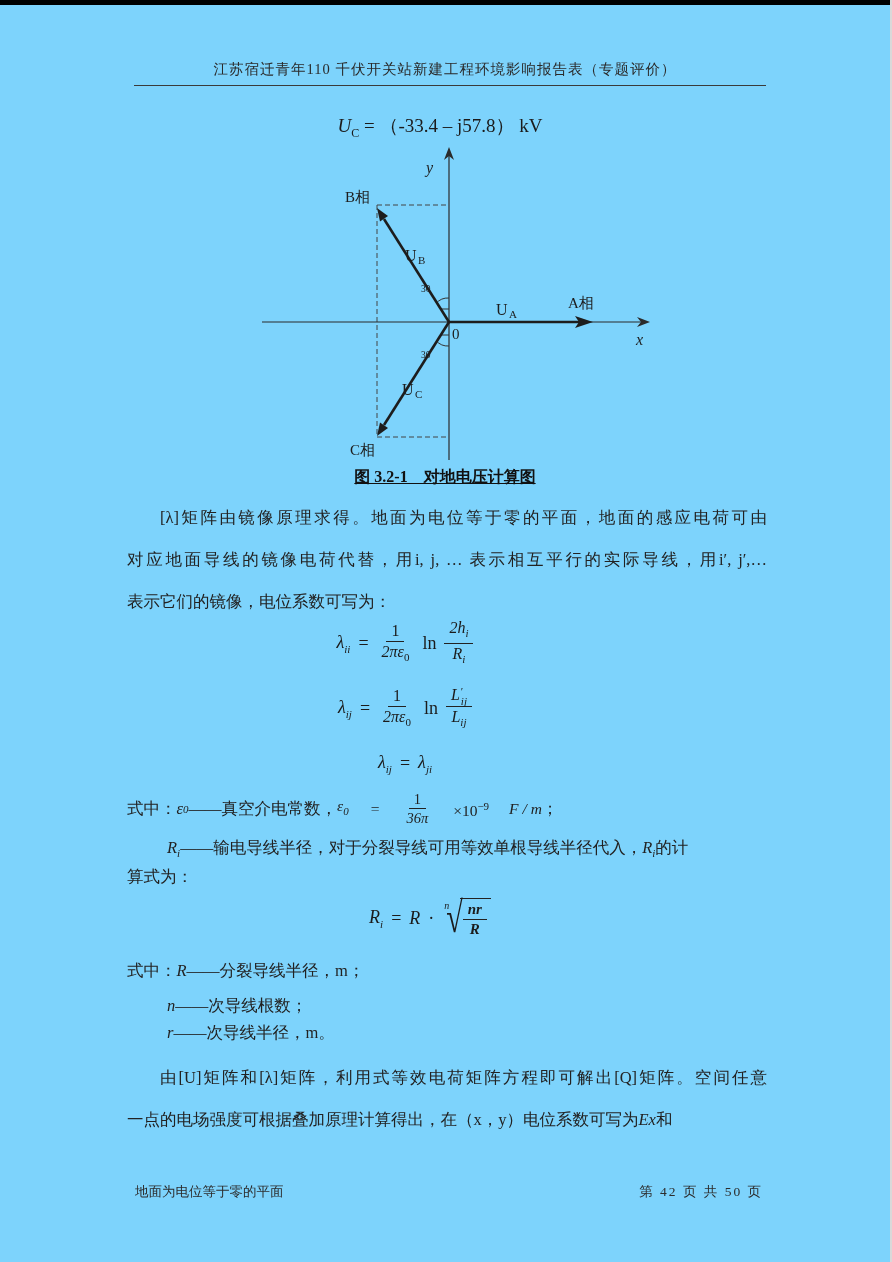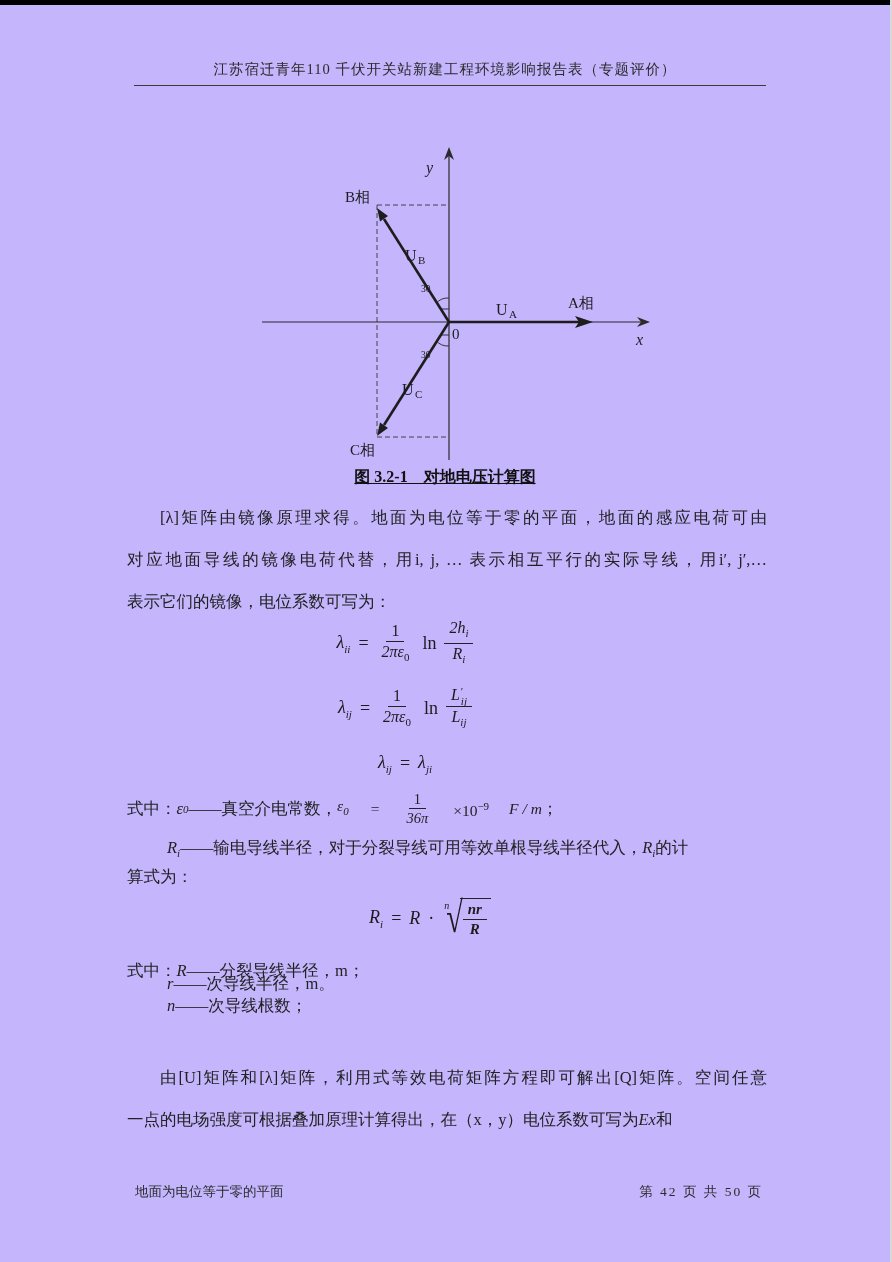--- a/index.html
+++ b/index.html
@@ -1,16 +1,16 @@
 <!DOCTYPE html>
 <html><head>
 <meta charset="utf-8">
 <style>
   html,body{margin:0;padding:0;background:#ffffff;}
-  .page{position:relative;width:892px;height:1262px;background:#c4b5fd;overflow:hidden;
+  .page{position:relative;width:892px;height:1262px;background:#7dd3fc;overflow:hidden;
         font-family:"Liberation Serif","DejaVu Serif",serif;color:#1b1b1b;
         border-right:2px solid #d9d9d9;box-sizing:border-box;}
   .top-bar{position:absolute;top:0;left:0;width:100%;height:5px;background:#000;}
   .header-title{position:absolute;top:60px;left:0;right:0;text-align:center;
         font-size:14.5px;letter-spacing:1px;color:#2a2a2a;}
   .header-rule{position:absolute;top:85px;left:134px;width:632px;border-top:1.6px solid #3a3a3a;}
   .uc-formula{position:absolute;top:113px;left:0;right:10px;text-align:center;font-size:19px;}
   .uc-formula i{font-style:italic;}
   .uc-formula sub{font-size:12px;}
   .diagram{position:absolute;top:145px;left:0;width:892px;height:320px;}
@@ -52,20 +52,23 @@
 </style>
 </head>
 <body>
 
 <div class="page">
   <div class="top-bar"></div>
 
   <div class="header-title">江苏宿迁青年110 千伏开关站新建工程环境影响报告表（专题评价）</div>
   <div class="header-rule"></div>
 
+  <div class="uc-formula">
+    <i>U</i><sub>C</sub><span> = （-33.4 – j57.8） kV</span>
+  </div>
 
   <div class="diagram">
     <svg width="892" height="320" viewBox="0 0 892 320">
 
       <line x1="377" y1="60" x2="449" y2="60" stroke="#444" stroke-width="1" stroke-dasharray="5 3"></line>
       <line x1="377" y1="60" x2="377" y2="292" stroke="#444" stroke-width="1" stroke-dasharray="5 3"></line>
       <line x1="377" y1="292" x2="449" y2="292" stroke="#444" stroke-width="1" stroke-dasharray="5 3"></line>
 
       <line x1="262" y1="177" x2="641" y2="177" stroke="#2b2b2b" stroke-width="1.2"></line>
       <polygon points="650,177 637,172 641,177 637,182" fill="#2b2b2b"></polygon>
@@ -185,21 +188,21 @@
       </span>
     </span>
   </div>
 
   <div class="where-line body-text" style="top:960px;">
     <span>式中：</span><span class="mi">R</span><span>——分裂导线半径，m；</span>
   </div>
   <div class="where-line body-text hang" style="top:995px;">
     <span class="mi">n</span><span>——次导线根数；</span>
   </div>
-  <div class="where-line body-text hang" style="top:973px;">
+  <div class="where-line body-text hang" style="top:1022px;">
     <span class="mi">r</span><span>——次导线半径，m。</span>
   </div>
 
   <div class="para body-text" style="top:1057px;">
     <div class="indent line-full">由[U]矩阵和[λ]矩阵，利用式等效电荷矩阵方程即可解出[Q]矩阵。空间任意</div>
     <div><span>一点的电场强度可根据叠加原理计算得出，在（x，y）电位系数可写为</span><span class="mi">Ex</span><span>和</span></div>
   </div>
 
   <div class="footer-left">地面为电位等于零的平面</div>
   <div class="footer-right">第 42 页 共 50 页</div>

